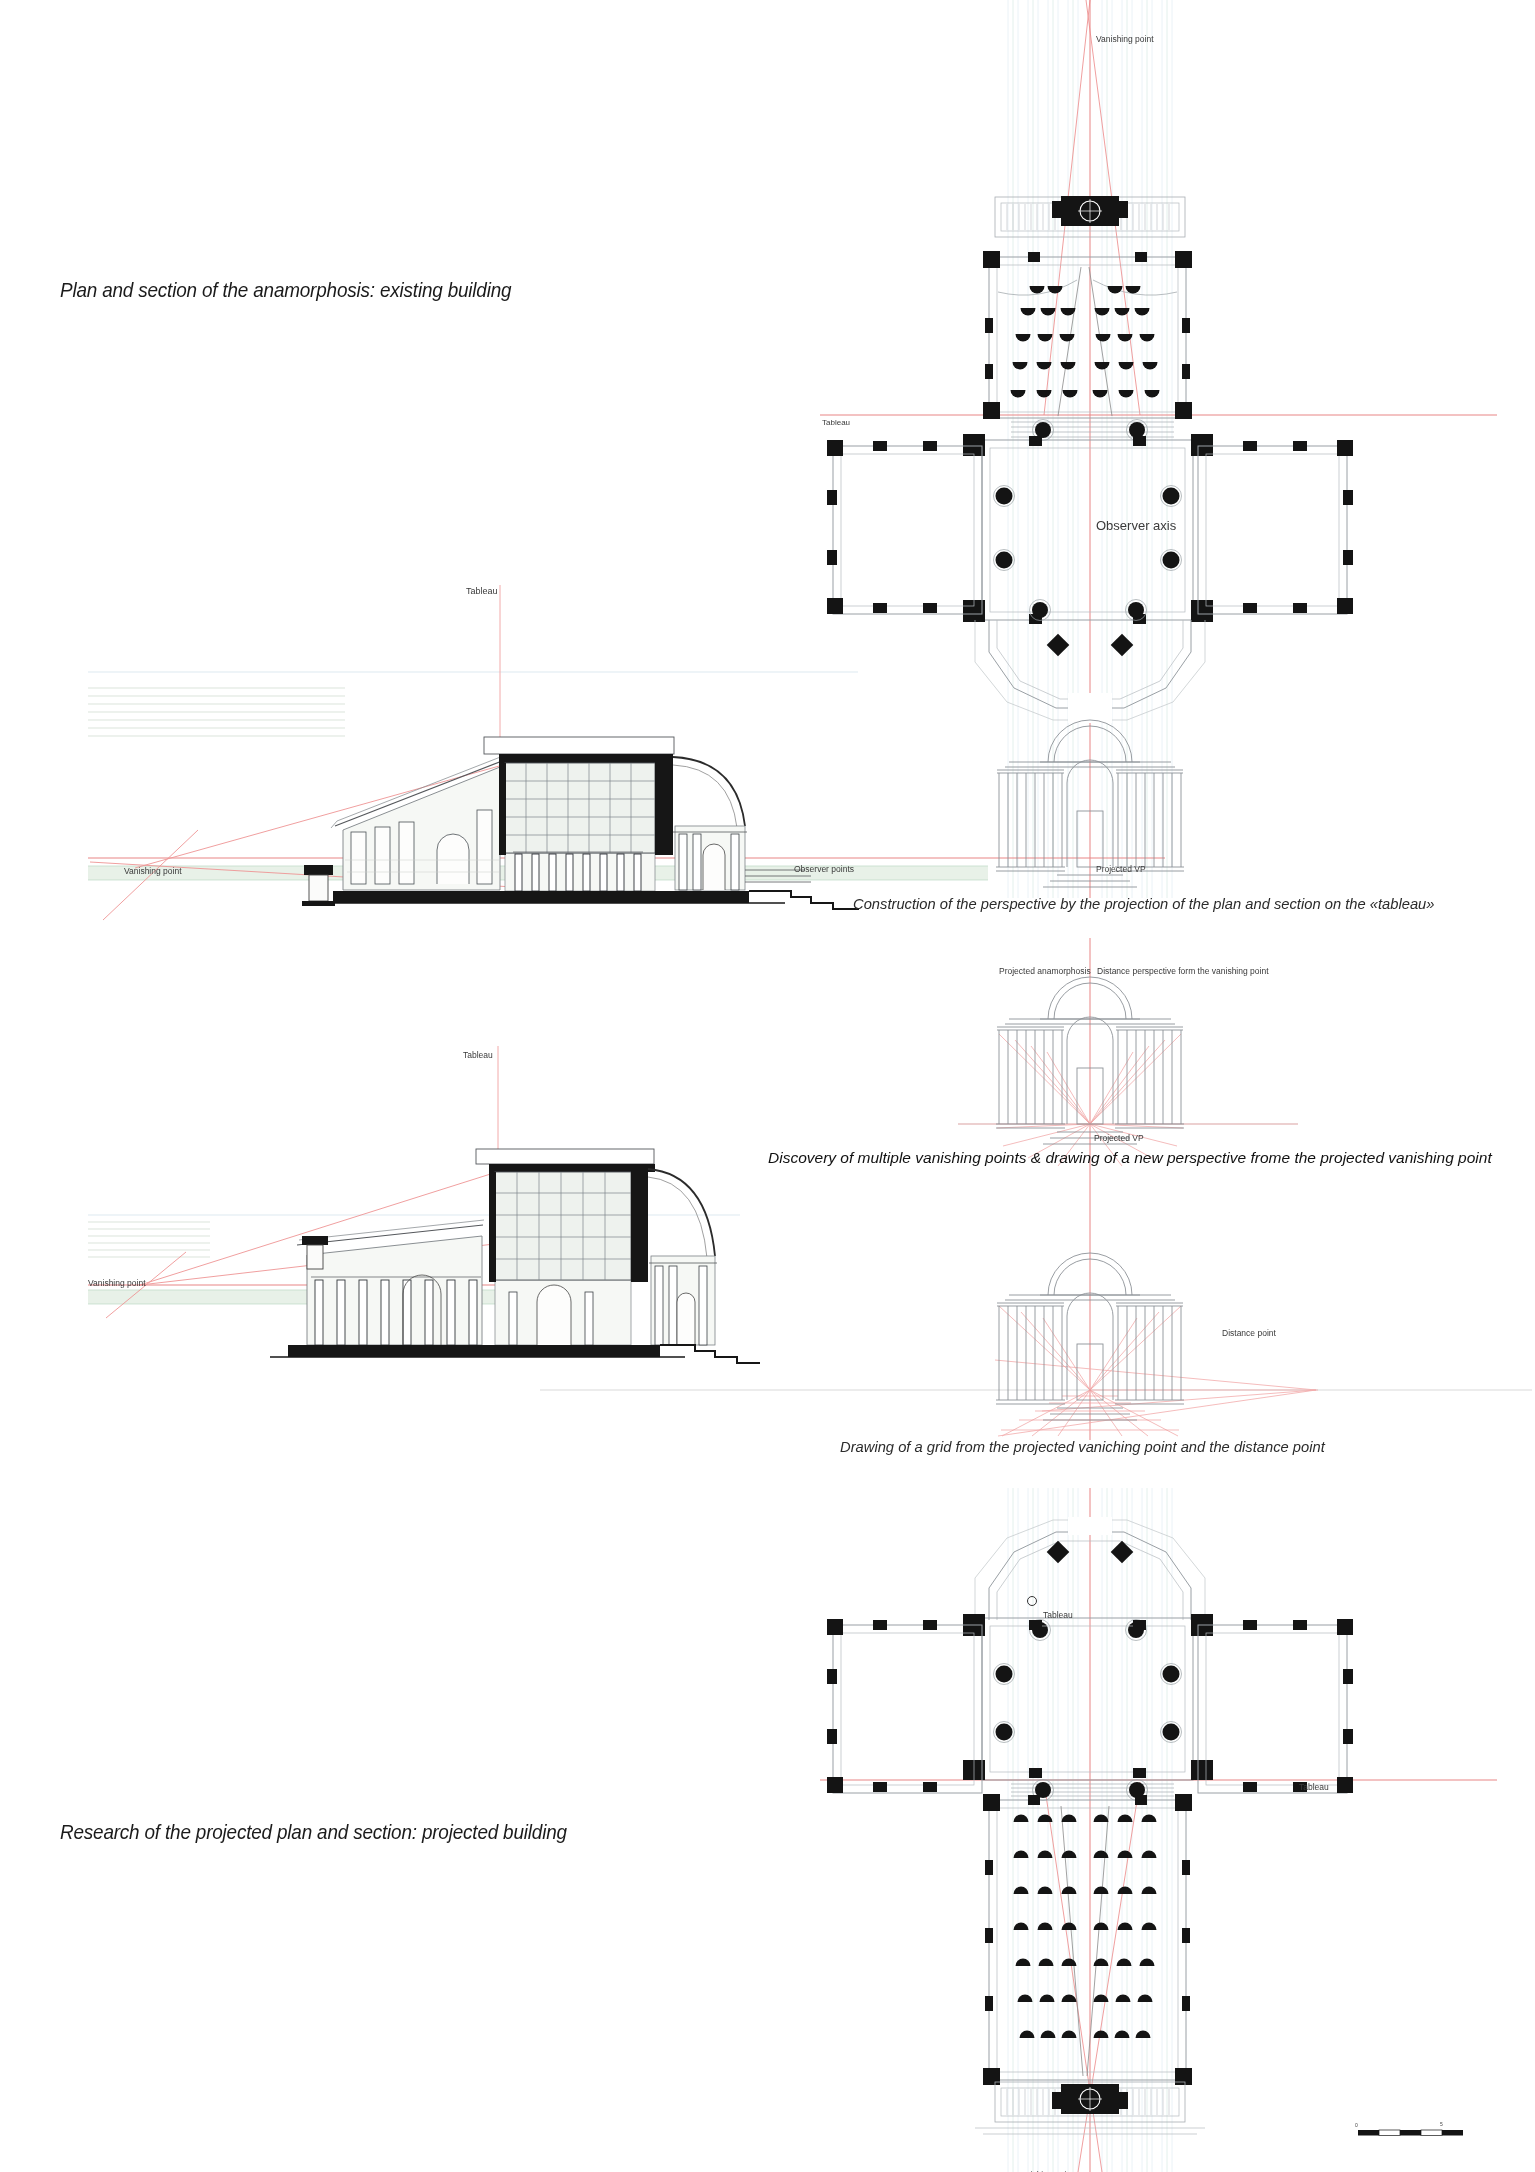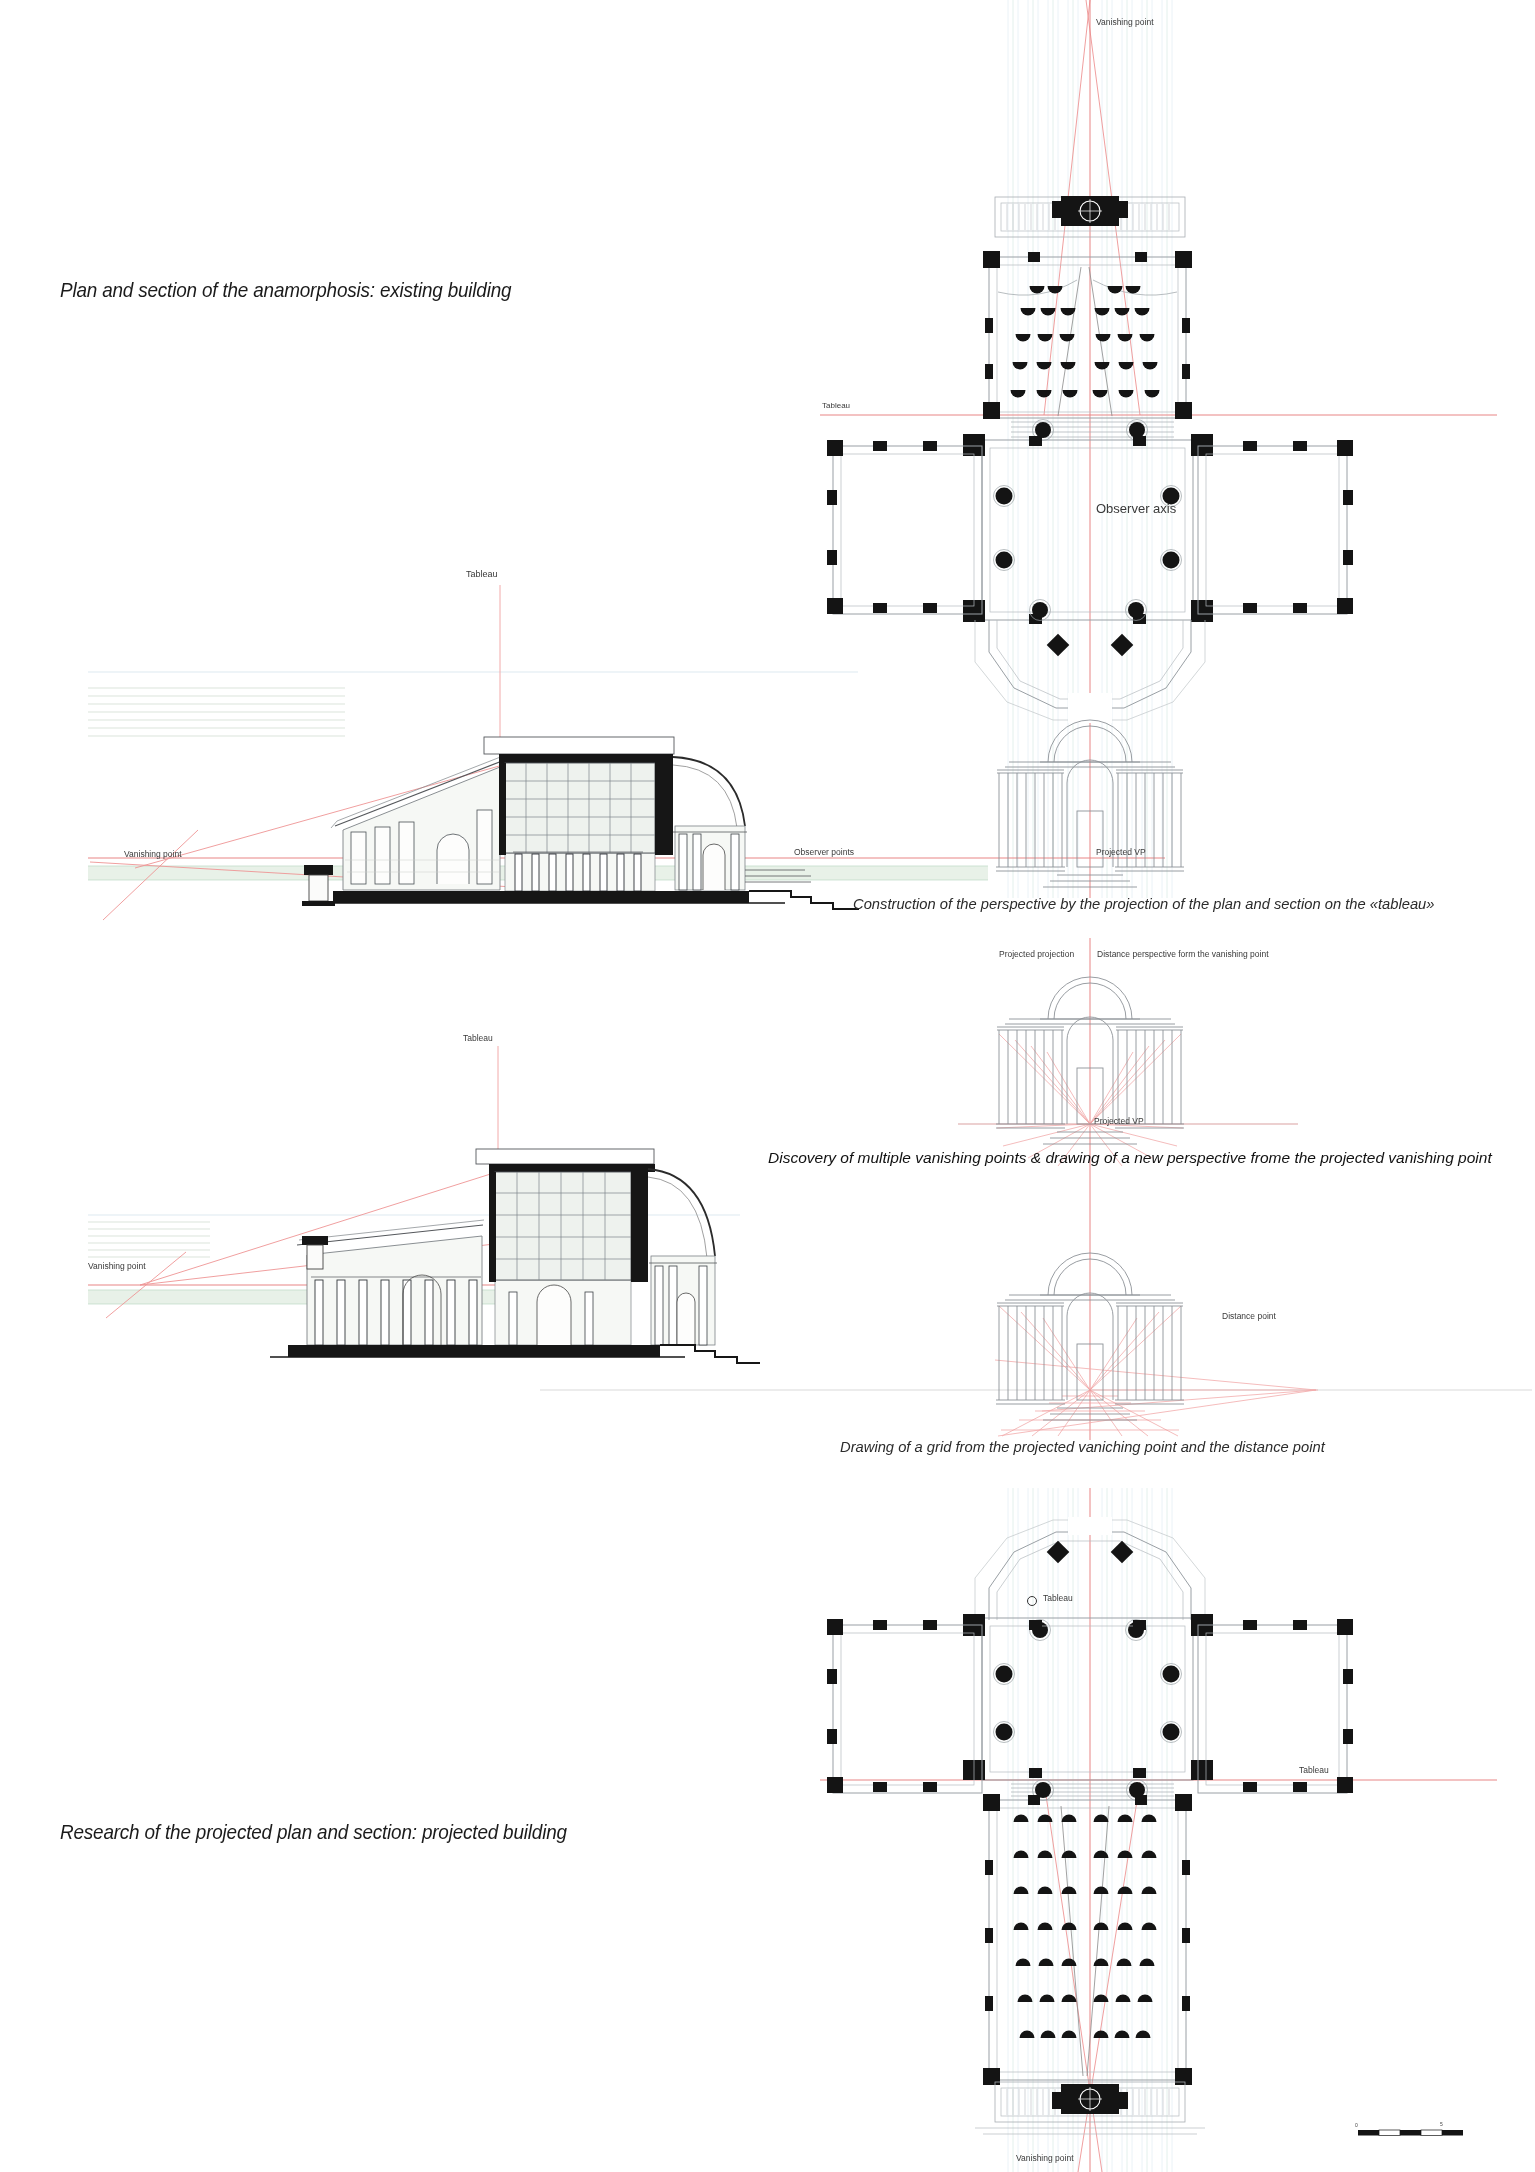--- a/index.html
+++ b/index.html
@@ -1,19 +1,19 @@
 <!DOCTYPE html>
 <html><head>
 <meta charset="utf-8">
 <style>
   html,body{margin:0;padding:0;background:#fff;}
   #sheet{position:relative;width:1535px;height:2172px;background:#ffffff;overflow:hidden;
          font-family:"Liberation Sans",sans-serif;}
   svg{position:absolute;left:0;top:0;}
-  .lbl{position:absolute;font-size:8.5px;line-height:1;color:#3a3a3a;white-space:nowrap;}
+  .lbl{position:absolute;font-size:8.5px;line-height:1;color:#3a3a3a;white-space:nowrap;margin-top:17px;}
   .title{position:absolute;font-style:italic;font-size:21px;color:#1b1b1b;white-space:nowrap;
          transform:scaleX(.9);transform-origin:left top;letter-spacing:-.2px;}
   .cap{position:absolute;font-style:italic;font-size:15.2px;color:#2b2b2b;white-space:nowrap;
        transform:scaleX(.97);transform-origin:left top;}
   .cap2{position:absolute;font-style:italic;font-size:15.5px;font-weight:500;color:#111;white-space:nowrap;}
   .tick{position:absolute;font-size:5px;color:#444;white-space:nowrap;}
 </style>
 </head>
 <body>
 
@@ -436,21 +436,21 @@
 <div class="cap2" style="left:768px;top:1149px">Discovery of multiple vanishing points &amp; drawing of a new perspective frome the projected vanishing point</div>
 <div class="cap" style="left:840px;top:1438px">Drawing of a grid from the projected vaniching point  and the distance point</div>
 
 <div class="lbl" style="left:1096px;top:18px">Vanishing point</div>
 <div class="lbl" style="left:822px;top:402px;font-size:8px">Tableau</div>
 <div class="lbl" style="left:1096px;top:502px;font-size:13px">Observer axis</div>
 <div class="lbl" style="left:466px;top:570px;font-size:9px">Tableau</div>
 <div class="lbl" style="left:124px;top:850px">Vanishing point</div>
 <div class="lbl" style="left:794px;top:848px">Observer points</div>
 <div class="lbl" style="left:1096px;top:848px">Projected VP</div>
-<div class="lbl" style="left:999px;top:950px">Projected projection</div>
+<div class="lbl" style="left:999px;top:950px">Projected anamorphosis</div>
 <div class="lbl" style="left:1097px;top:950px">Distance perspective form the vanishing point</div>
 <div class="lbl" *style="" style="left:1094px;top:1117px">Projected VP</div>
 <div class="lbl" style="left:463px;top:1034px">Tableau</div>
 <div class="lbl" style="left:88px;top:1262px">Vanishing point</div>
 <div class="lbl" style="left:1222px;top:1312px">Distance point</div>
 <div class="lbl" style="left:1043px;top:1594px">Tableau</div>
 <div class="lbl" style="left:1299px;top:1766px">Tableau</div>
 <div class="lbl" style="left:1016px;top:2154px">Vanishing point</div>
 <div class="tick" style="left:1355px;top:2122px">0</div>
 <div class="tick" style="left:1440px;top:2121px">5</div>

